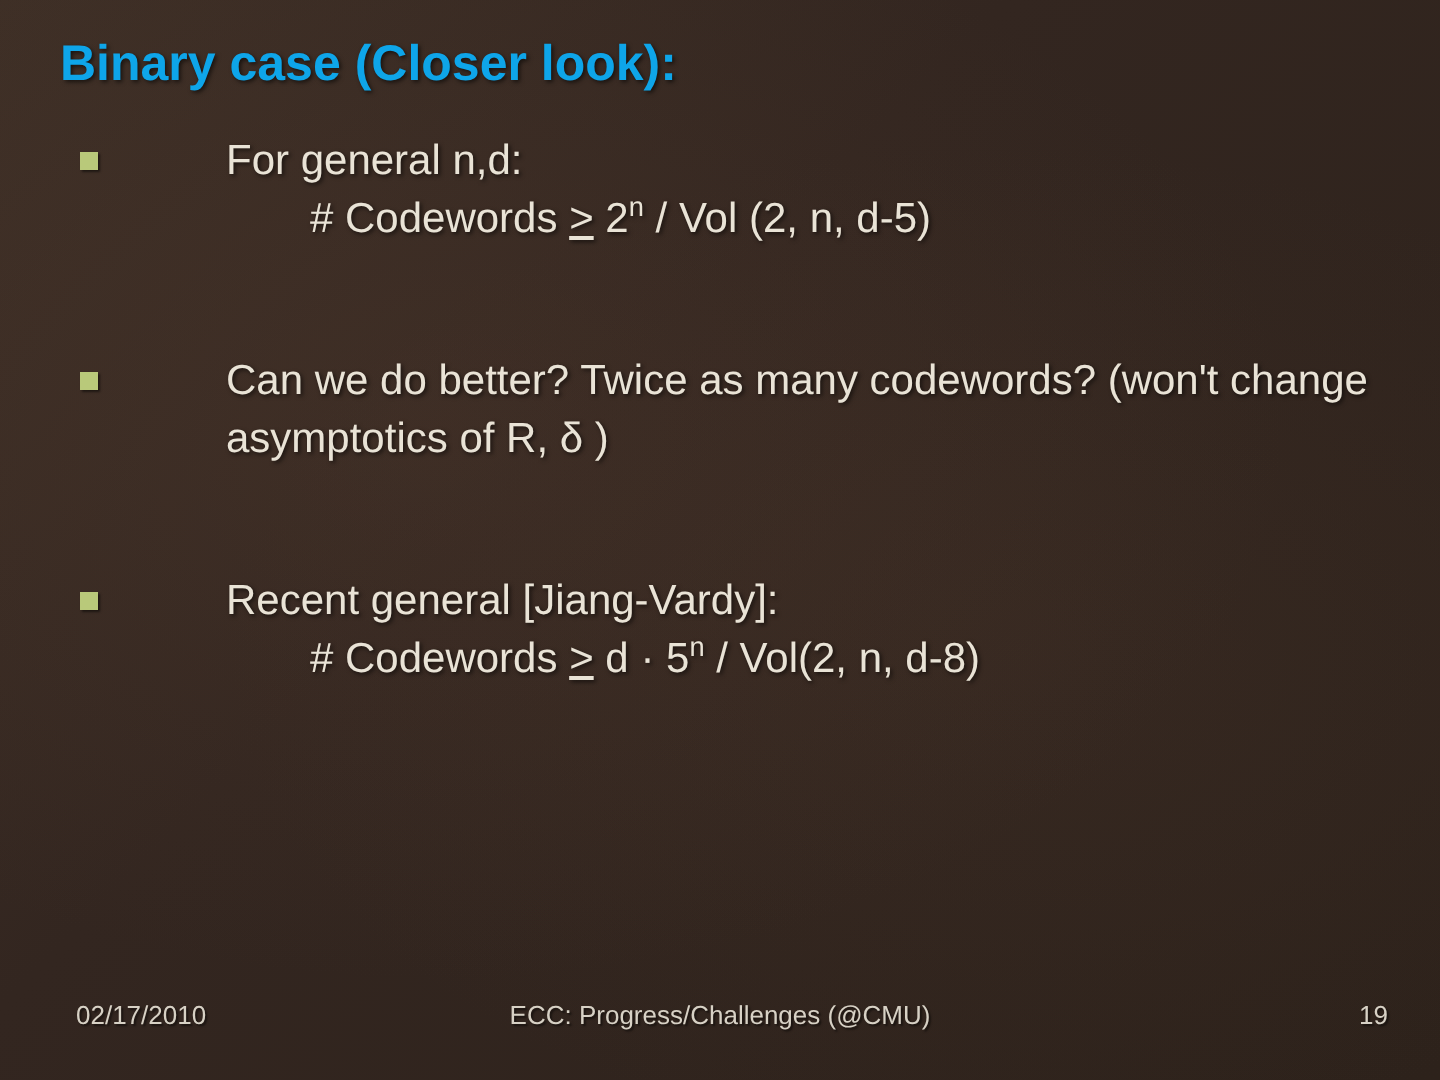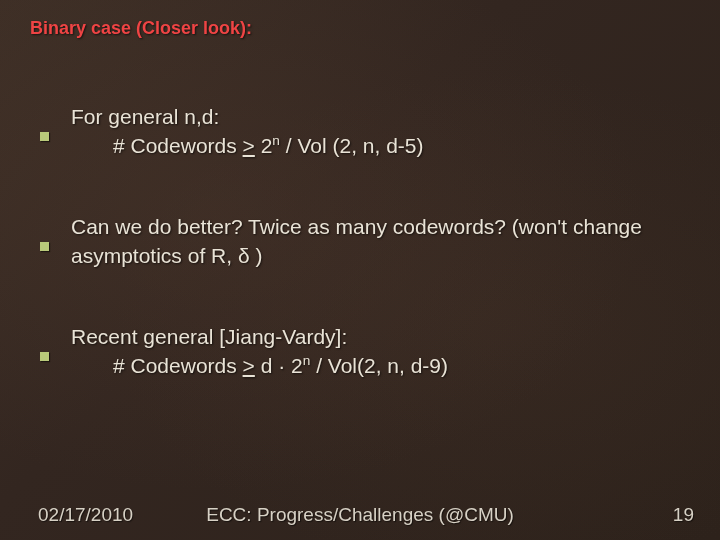--- a/index.html
+++ b/index.html
@@ -21,32 +21,33 @@
   }
   .slide {
     box-sizing: border-box;
     width: 720px;
     height: 540px;
     padding: 18px 30px 0 30px;
     position: relative;
   }
   .title {
     font-weight: bold;
-    font-size: 18px;
-    color: #ef4444;
+    font-size: 25px;
+    color: #0ea5e9;
     text-shadow: 1px 1px 2px rgba(0,0,0,0.6);
-    margin-bottom: 64px;
+    margin-bottom: 20px;
   }
   .points {
     padding-left: 10px;
   }
   .point {
     display: flex;
-    align-items: center;
+    align-items: flex-start;
     margin-bottom: 52px;
+    gap: 42px;
   }
   .bullet {
     flex: 0 0 auto;
     width: 9px;
     height: 9px;
     background: #b9c97a;
     margin-top: 9px;
     margin-right: 22px;
     box-shadow: 1px 1px 1px rgba(0,0,0,0.5);
   }
@@ -65,26 +66,26 @@
     vertical-align: super;
     line-height: 0;
   }
   .ge {
     text-decoration: underline;
   }
   .footer {
     position: absolute;
     left: 0;
     right: 0;
-    bottom: 14px;
+    bottom: 25px;
     display: flex;
     justify-content: space-between;
     align-items: flex-end;
     padding: 0 26px 0 38px;
-    font-size: 19px;
+    font-size: 13px;
     color: #d7d1c5;
     text-shadow: 1px 1px 1px rgba(0,0,0,0.5);
   }
   .footer .center {
     position: absolute;
     left: 50%;
     transform: translateX(-50%);
     bottom: 0;
     margin-top: 16px;
   }
@@ -113,21 +114,21 @@
       <div class="ptext">
         <span>Can we do better? Twice as many codewords? (won't change asymptotics of R, δ )</span>
       </div>
     </div>
 
     <div class="point">
       <div class="bullet"></div>
       <div class="ptext">
         <span>Recent general [Jiang-Vardy]:</span><br>
         <span class="indent">
-          <span># Codewords </span><span class="ge">&gt;</span><span> d · 2</span><span class="sup">n</span><span> / Vol(2, n, d-9)</span>
+          <span># Codewords </span><span class="ge">&gt;</span><span> d · 5</span><span class="sup">n</span><span> / Vol(2, n, d-8)</span>
         </span>
       </div>
     </div>
 
   </div>
 
   <div class="footer">
     <span>02/17/2010</span>
     <span class="center">ECC: Progress/Challenges (@CMU)</span>
     <span>19</span>

